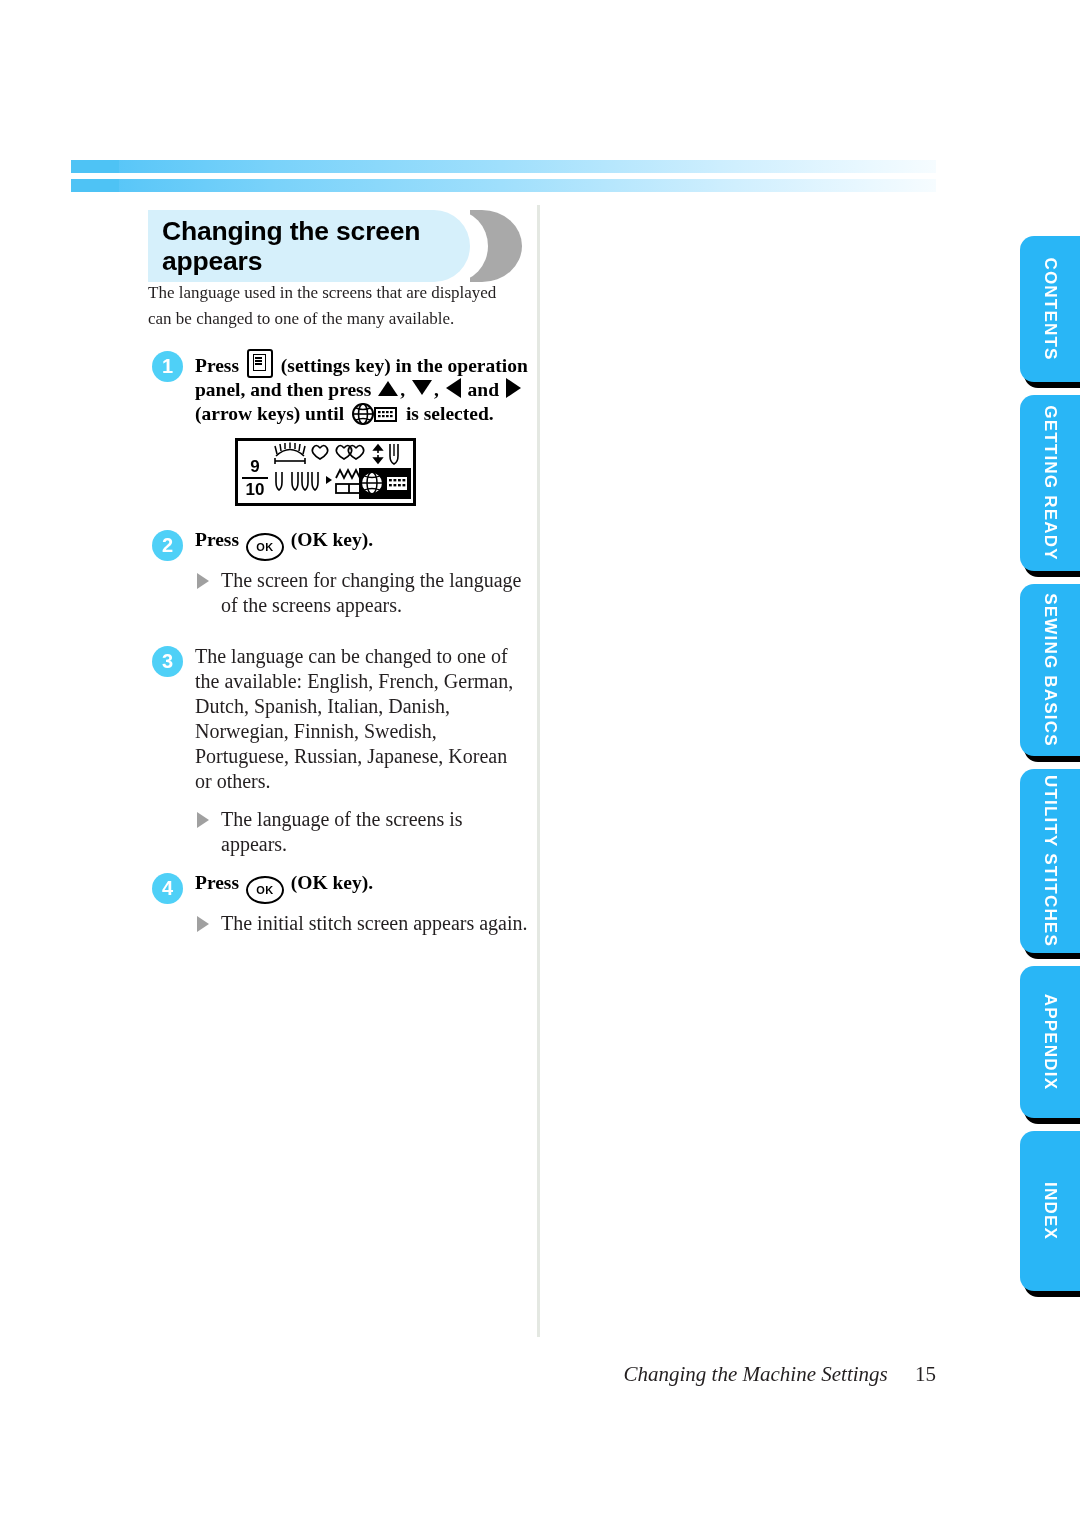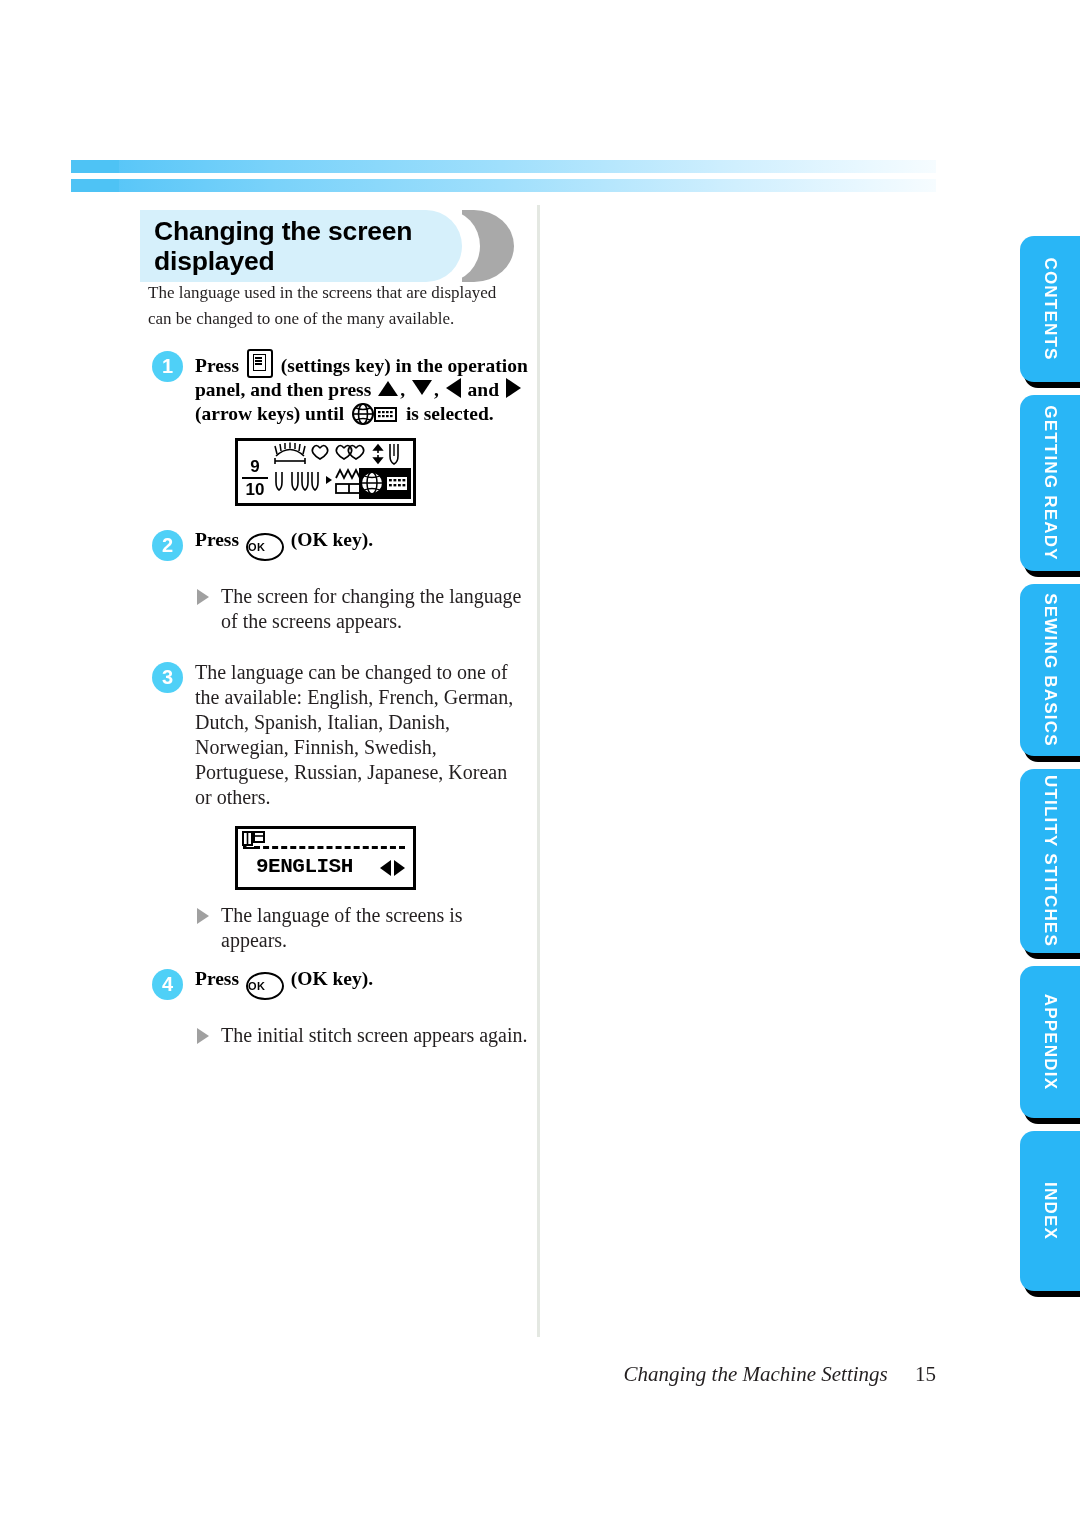--- a/index.html
+++ b/index.html
@@ -49,21 +49,21 @@
     left: 537px;
     top: 205px;
     width: 3px;
     height: 1132px;
     background: #e4e8e2;
   }
 
   
   .heading-wrap {
     position: absolute;
-    left: 140px;
+    left: 148px;
     top: 210px;
     width: 380px;
     height: 72px;
   }
   .heading-crescent {
     position: absolute;
     left: 322px;
     top: 0px;
     width: 52px;
     height: 72px;
@@ -152,21 +152,21 @@
     line-height: 25px;
     color: #231f20;
     margin-top: 15px;
   }
   .sub {
     position: relative;
     padding-left: 26px;
     font-size: 20px;
     line-height: 25px;
     color: #231f20;
-    margin-top: 23px;
+    margin-top: 7px;
   }
   .sub .tri {
     position: absolute;
     left: 2px;
     top: 5px;
     width: 0;
     height: 0;
     border-left: 12px solid #a0a0a0;
     border-top: 8px solid transparent;
     border-bottom: 8px solid transparent;
@@ -206,20 +206,21 @@
     height: 24px;
     border: 2px solid #000;
     border-radius: 50%;
     vertical-align: -5px;
     margin: 0 2px;
     position: relative;
     font-family: "Liberation Sans", sans-serif;
     font-size: 11px;
     font-weight: bold;
     line-height: 24px;
+    text-align: center;
     color: #000;
     letter-spacing: 0.5px;
   }
   .arr {
     display: inline-block;
     width: 0; height: 0;
     vertical-align: 0px;
     margin: 0 2px;
   }
   .arr.up    { border-left: 10px solid transparent; border-right: 10px solid transparent; border-bottom: 15px solid #000; }
@@ -374,21 +375,21 @@
     </div>
 </div>
 
 <div class="col-divider"></div>
 
 <div class="heading-wrap">
   <div class="heading-crescent"></div>
   <div class="heading-band"></div>
   <div class="heading-text">
     <div>Changing the screen</div>
-    <div>displayed</div>
+    <div>appears</div>
   </div>
 </div>
 
 <div class="content">
 
   <p class="intro">The language used in the screens that are displayed can be changed to one of the many available.</p>
 
   <div class="step">
     <div class="step-badge">1</div>
     <div class="step-body">
@@ -518,40 +519,20 @@
         <span>The screen for changing the language of the screens appears.</span>
       </div>
     </div>
   </div>
 
   <div class="step" style="margin-top:26px;">
     <div class="step-badge">3</div>
     <div class="step-body">
       <div class="step-note">The language can be changed to one of the available: English, French, German, Dutch, Spanish, Italian, Danish, Norwegian, Finnish, Swedish, Portuguese, Russian, Japanese, Korean or others.</div>
 
-      <div class="lcd lcd-lang" style="margin-top:16px;">
-        <div class="lang-line"></div>
-        <div class="lang-icon">
-          <svg width="30" height="22" viewBox="0 0 30 22" xmlns="http://www.w3.org/2000/svg">
-            <rect x="1" y="1" width="9" height="13" fill="#fff" stroke="#000" stroke-width="2"></rect>
-            <line x1="5.5" y1="1" x2="5.5" y2="14" stroke="#000" stroke-width="1.6"></line>
-            <rect x="12" y="1" width="10" height="10" fill="#fff" stroke="#000" stroke-width="2"></rect>
-            <line x1="12" y1="5" x2="22" y2="5" stroke="#000" stroke-width="1.6"></line>
-            <line x1="1" y1="17" x2="14" y2="17" stroke="#000" stroke-width="2"></line>
-            <rect x="1" y="14" width="3.5" height="3.5" fill="#000"></rect>
-          </svg>
-        </div>
-        <div class="lang-text">
-          <span>9</span><span>ENGLISH</span>
-        </div>
-        <div class="lang-arrows">
-          <span class="la l"></span>
-          <span class="la r"></span>
-        </div>
-      </div>
 
       <div class="sub" style="margin-top:13px;">
         <span class="tri"></span>
         <span>The language of the screens is appears.</span>
       </div>
     </div>
   </div>
 
   <div class="step" style="margin-top:14px;">
     <div class="step-badge">4</div>

